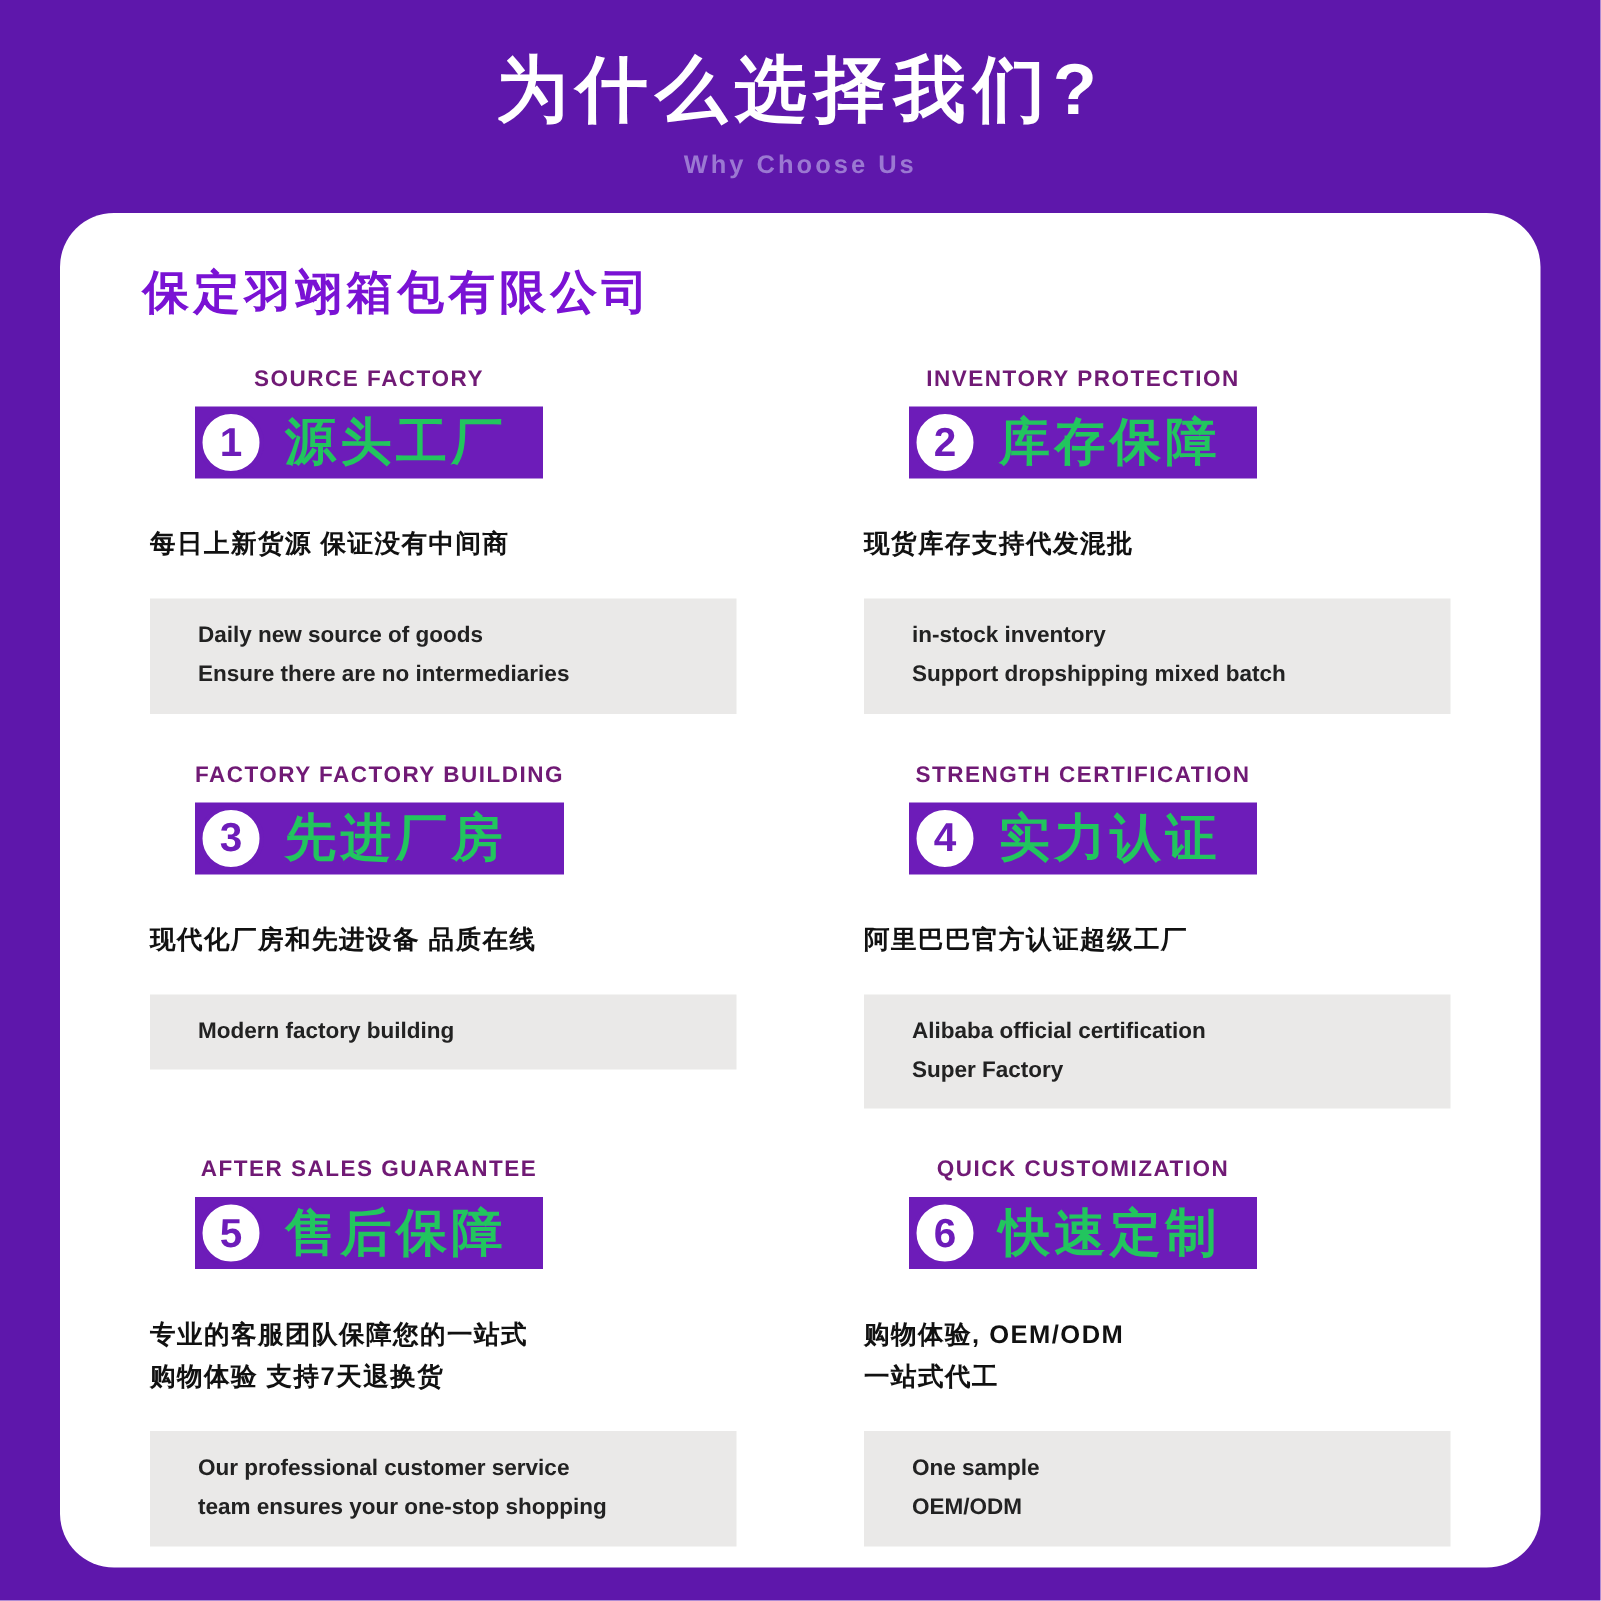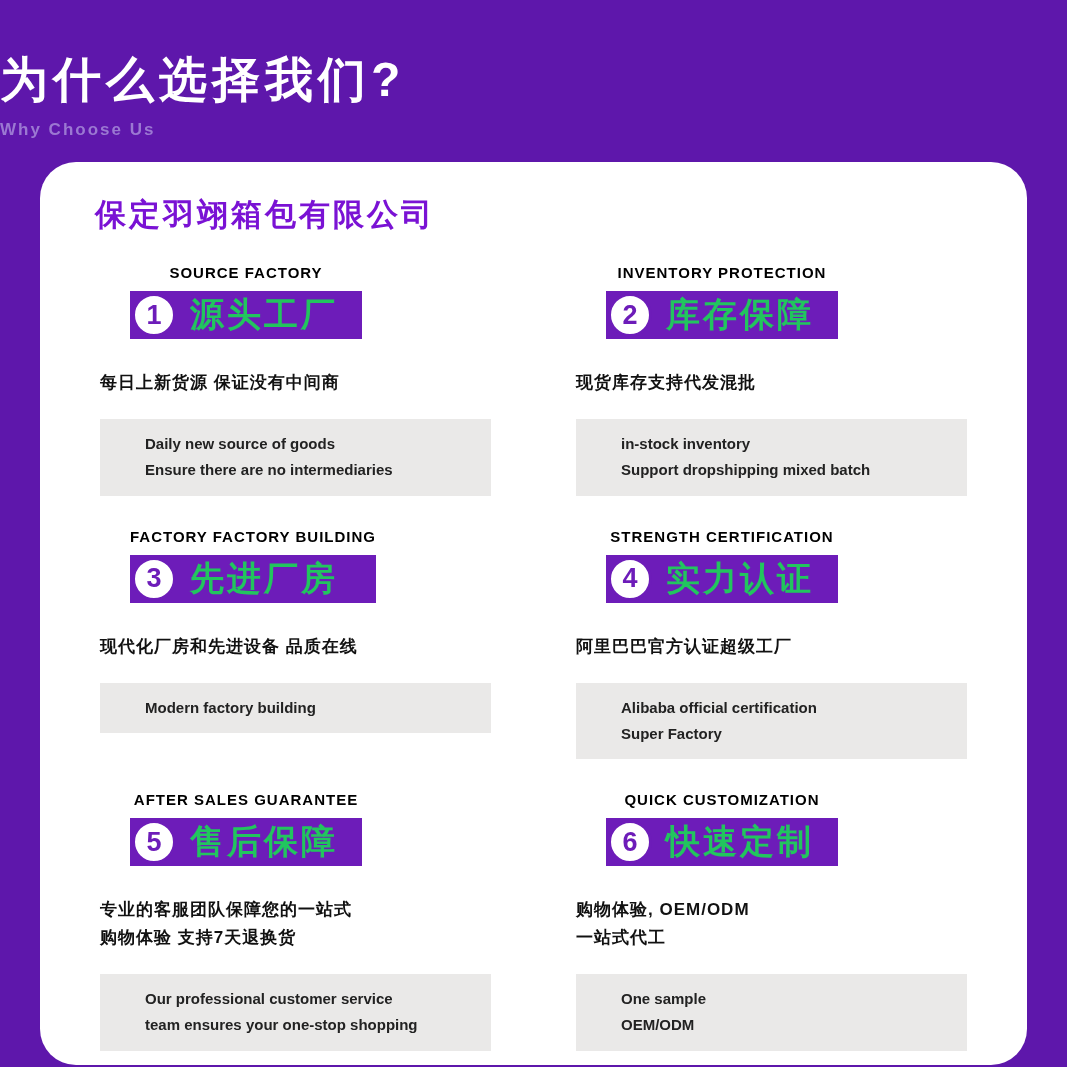--- a/index.html
+++ b/index.html
@@ -2,21 +2,21 @@
 <html><head>
 <meta charset="utf-8">
 <style>
   * { box-sizing: border-box; margin: 0; padding: 0; }
   html, body { width: 1067px; height: 1067px; }
   body {
     background: #5e17ab;
     font-family: "Liberation Sans", "DejaVu Sans", sans-serif;
     overflow: hidden;
   }
-  .header { text-align: left; padding-top: 48px; }
+  .header { text-align: center; padding-top: 28px; }
   .main-title {
     color: #ffffff;
     font-size: 48px;
     font-weight: bold;
     letter-spacing: 5px;
   }
   .sub-title {
     color: #9b78d2;
     font-size: 17px;
     font-weight: bold;
@@ -46,21 +46,21 @@
     padding: 0 5px;
   }
   .section { display: flex; flex-direction: column; }
   .head {
     display: inline-block;
     width: fit-content;
     margin-left: 30px;
     margin-bottom: 30px;
   }
   .label-en {
-    color: #000000;
+    color: #701a75;
     font-size: 15px;
     font-weight: bold;
     letter-spacing: 1px;
     text-align: center;
     margin-bottom: 10px;
   }
   .banner {
     background: #6d1cb9;
     height: 48px;
     display: flex;
@@ -91,21 +91,21 @@
   .desc-cn {
     color: #111111;
     font-size: 17px;
     font-weight: bold;
     letter-spacing: 1px;
     line-height: 1.65;
     margin-bottom: 22px;
   }
   .graybox {
     background: #eae9e8;
-    padding: 12px 18px 12px 45px;
+    padding: 12px 18px 12px 32px;
     color: #222222;
     font-size: 15px;
     font-weight: bold;
     line-height: 1.75;
   }
 </style>
 </head>
 <body>
 
 <div class="header">

